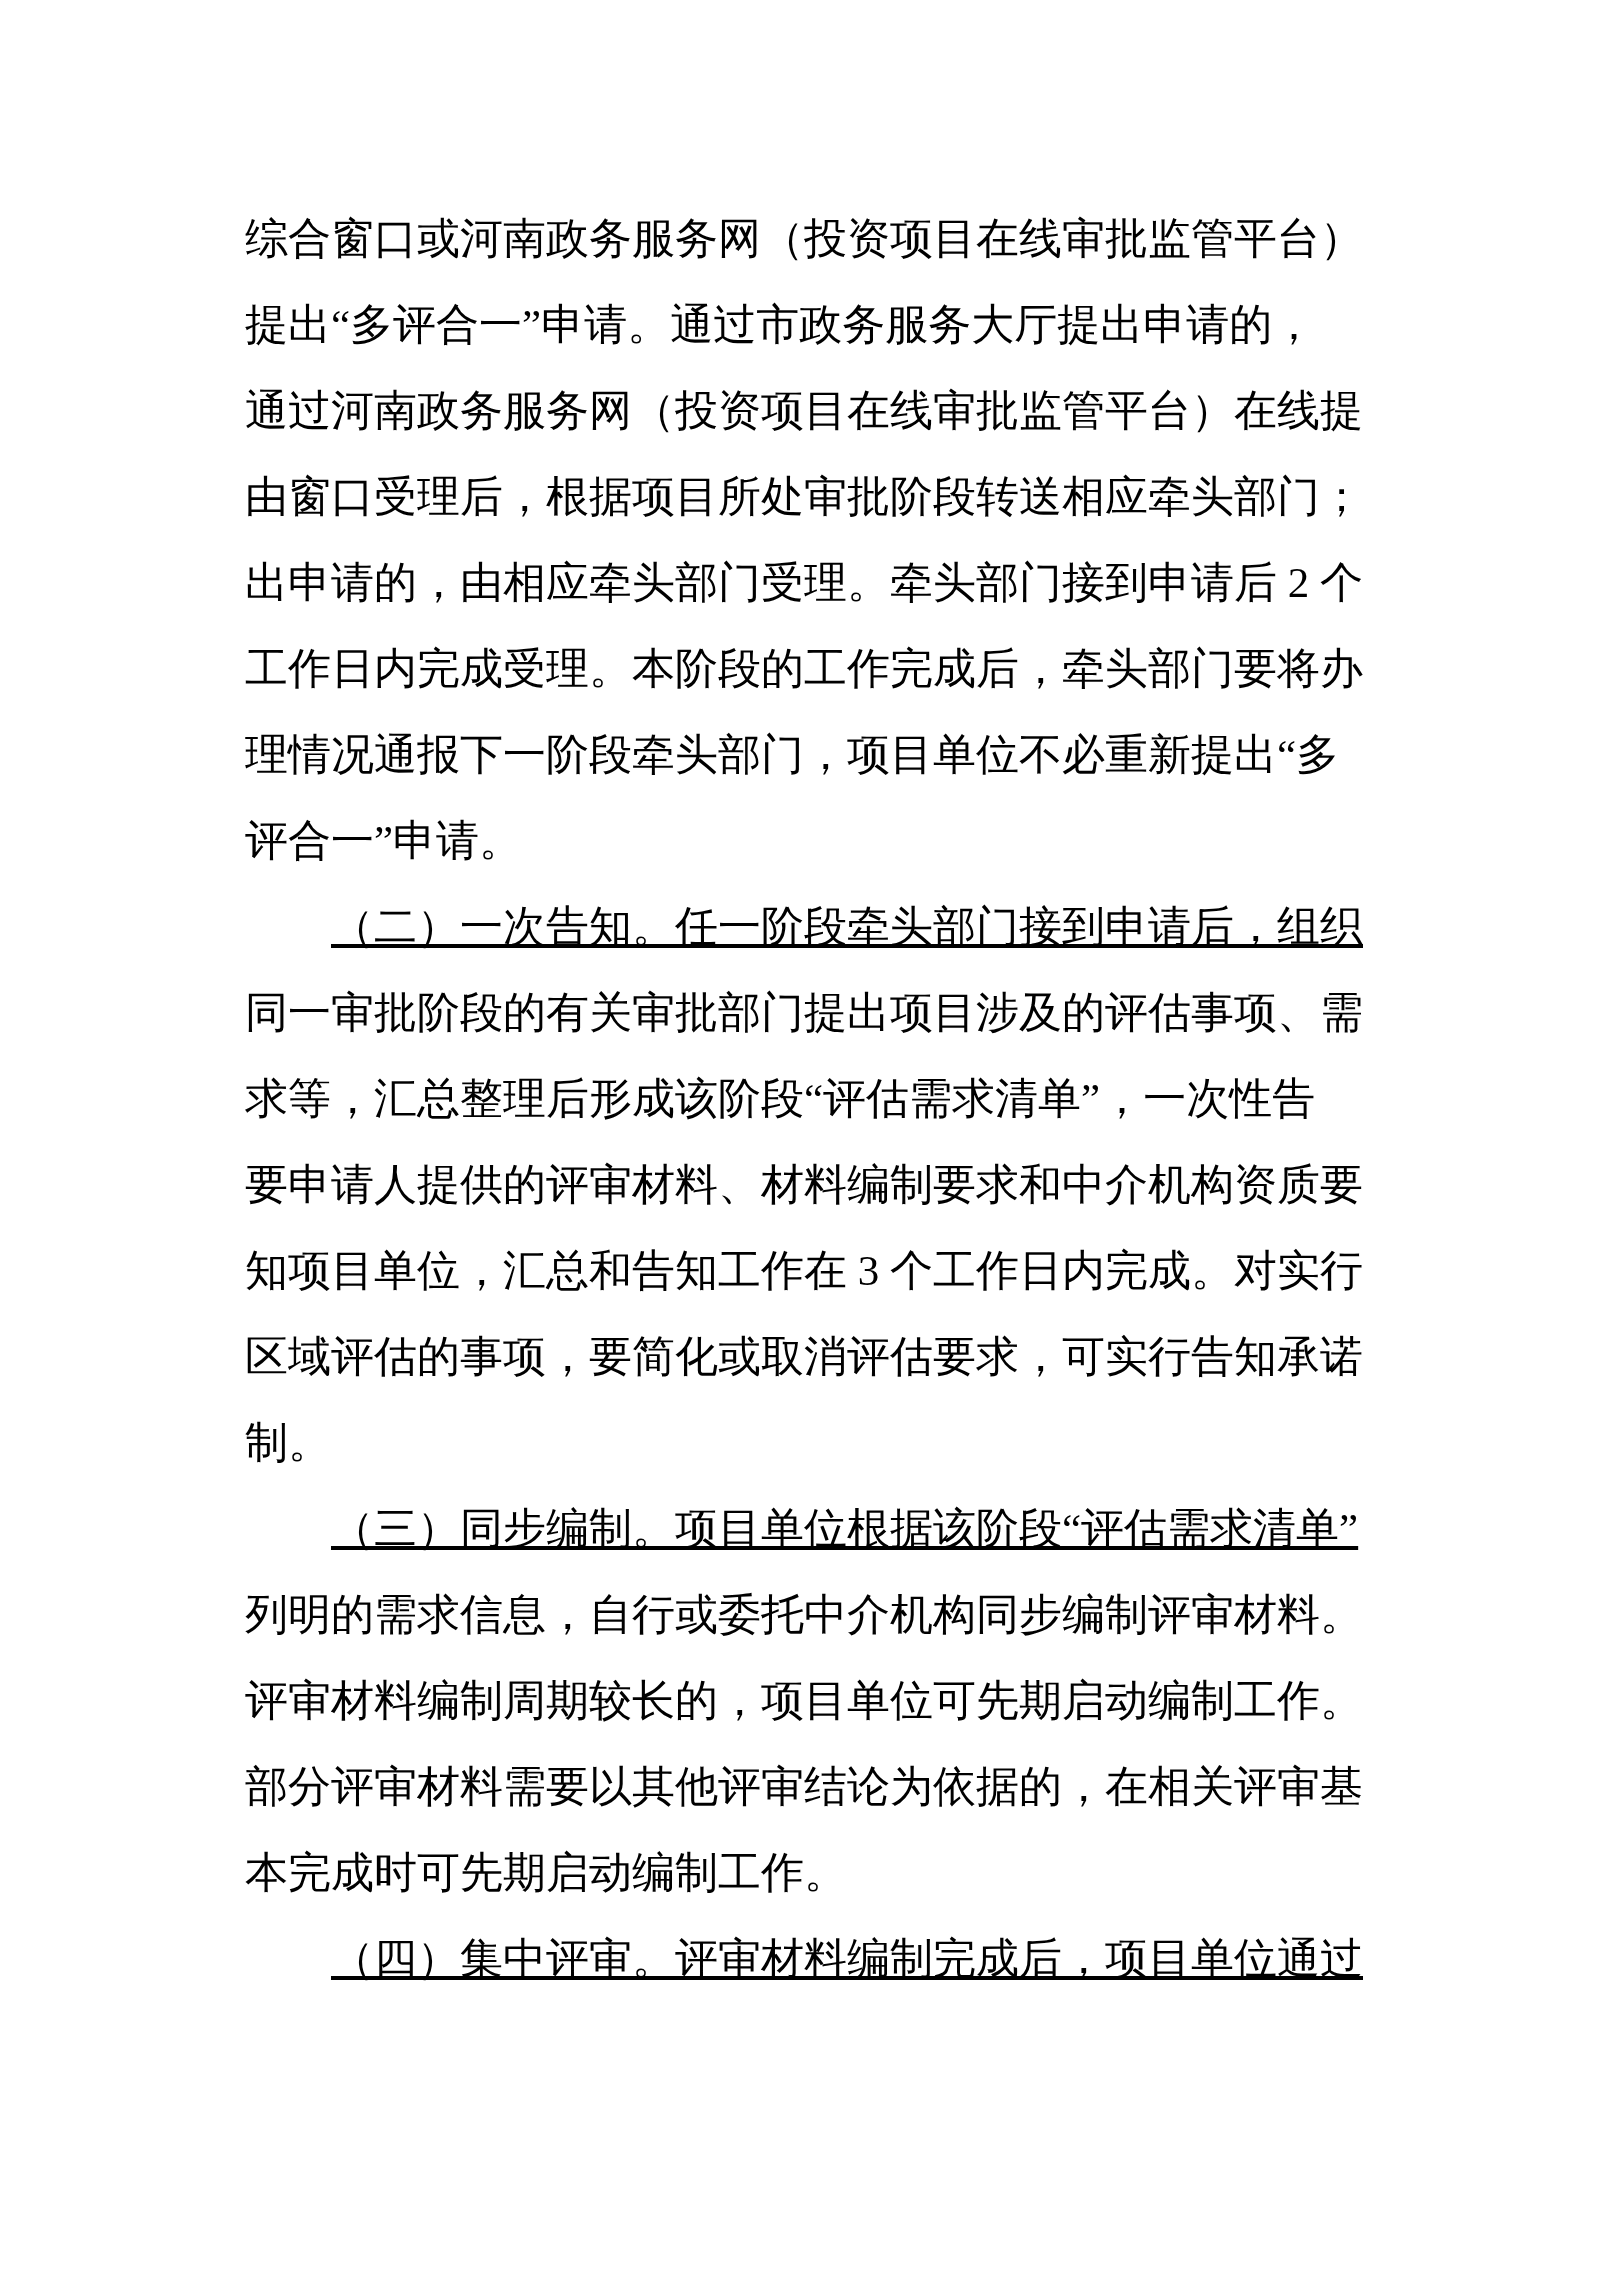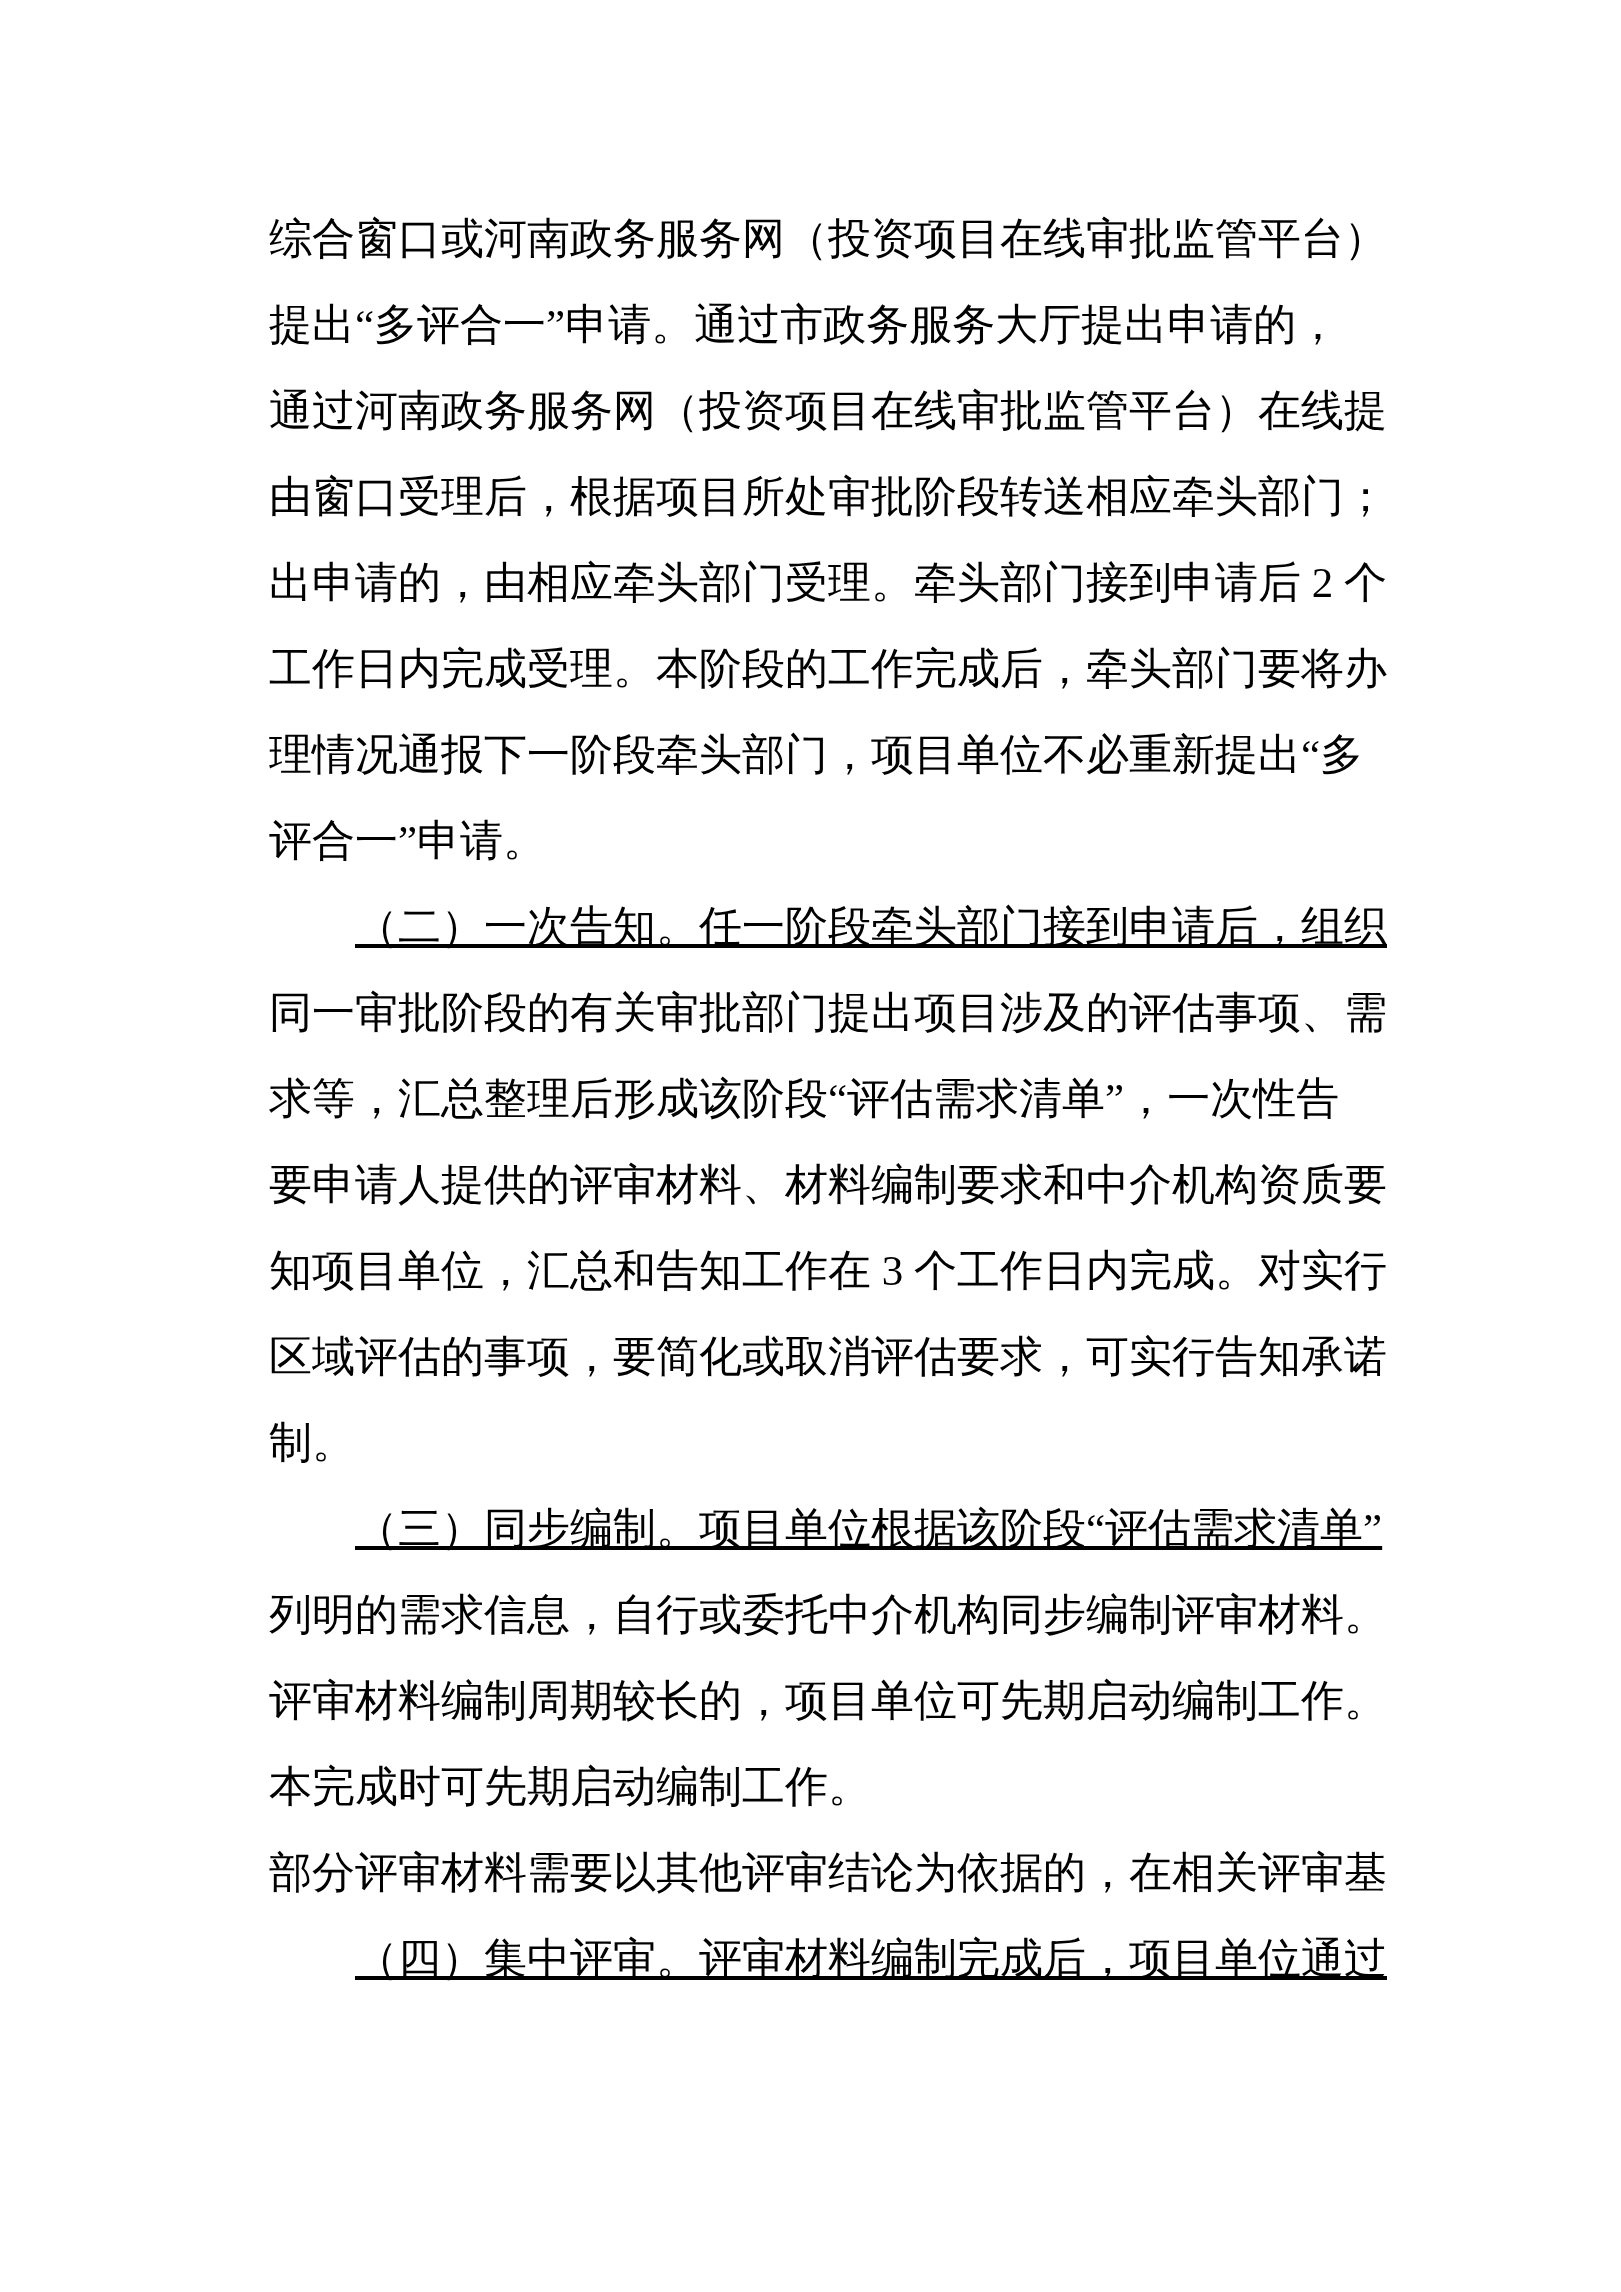--- a/index.html
+++ b/index.html
@@ -22,21 +22,20 @@
     width: 1125px;
     font-size: 43px;
     line-height: 86px;
     color: #000000;
     font-weight: 400;
   }
   .line {
     white-space: nowrap;
     height: 86px;
     letter-spacing: 0px;
-    margin-left: 24px;
   }
   .line.indent {
     text-indent: 2em;
     text-decoration: underline;
   }
 </style>
 </head>
 <body>
 
 <div class="page">
@@ -52,18 +51,18 @@
     <div class="line indent">（二）一次告知。任一阶段牵头部门接到申请后，组织</div>
     <div class="line">同一审批阶段的有关审批部门提出项目涉及的评估事项、需</div>
     <div class="line">求等，汇总整理后形成该阶段“评估需求清单”，一次性告</div>
     <div class="line">要申请人提供的评审材料、材料编制要求和中介机构资质要</div>
     <div class="line">知项目单位，汇总和告知工作在 3 个工作日内完成。对实行</div>
     <div class="line">区域评估的事项，要简化或取消评估要求，可实行告知承诺</div>
     <div class="line">制。</div>
     <div class="line indent">（三）同步编制。项目单位根据该阶段“评估需求清单”</div>
     <div class="line">列明的需求信息，自行或委托中介机构同步编制评审材料。</div>
     <div class="line">评审材料编制周期较长的，项目单位可先期启动编制工作。</div>
+    <div class="line">部分评审材料需要以其他评审结论为依据的，在相关评审基</div>
     <div class="line">本完成时可先期启动编制工作。</div>
-    <div class="line">部分评审材料需要以其他评审结论为依据的，在相关评审基</div>
     <div class="line indent">（四）集中评审。评审材料编制完成后，项目单位通过</div>
   </div>
 </div>
 
 
 </body></html>

